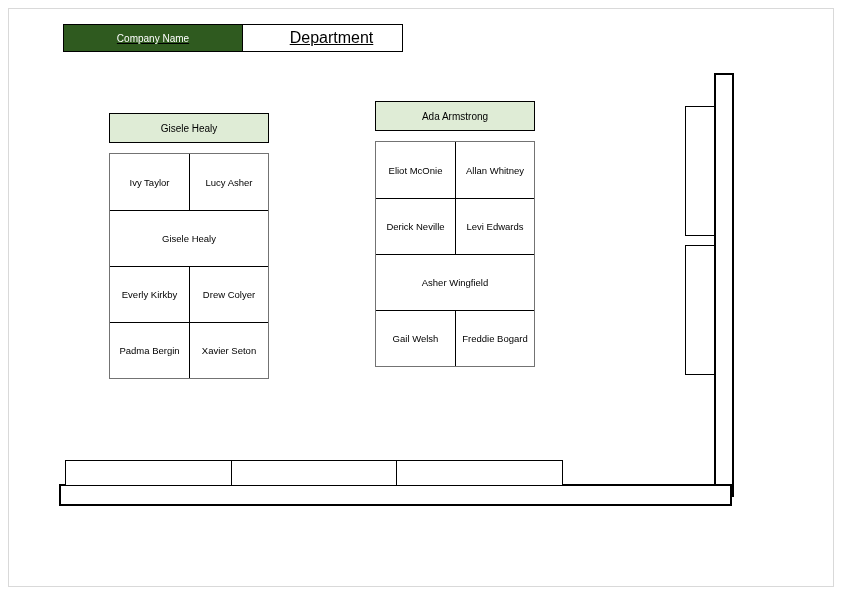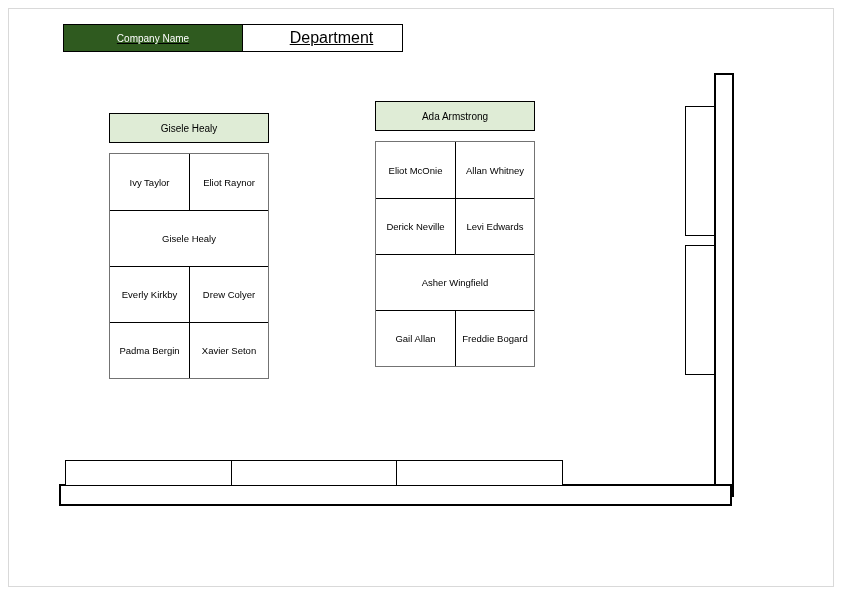--- a/index.html
+++ b/index.html
@@ -139,21 +139,21 @@
   <div class="header">
     <div class="header-company">Company Name</div>
     <div class="header-dept">Department</div>
   </div>
 
   <div class="group group-left">
     <div class="group-header">Gisele Healy</div>
     <div class="group-table">
       <div class="group-row">
         <div class="group-cell">Ivy Taylor</div>
-        <div class="group-cell">Eliot Raynor</div>
+        <div class="group-cell">Lucy Asher</div>
       </div>
       <div class="group-row">
         <div class="group-cell">Gisele Healy</div>
       </div>
       <div class="group-row">
         <div class="group-cell">Everly Kirkby</div>
         <div class="group-cell">Drew Colyer</div>
       </div>
       <div class="group-row">
         <div class="group-cell">Padma Bergin</div>
@@ -170,21 +170,21 @@
         <div class="group-cell">Allan Whitney</div>
       </div>
       <div class="group-row">
         <div class="group-cell">Derick Neville</div>
         <div class="group-cell">Levi Edwards</div>
       </div>
       <div class="group-row">
         <div class="group-cell">Asher Wingfield</div>
       </div>
       <div class="group-row">
-        <div class="group-cell">Gail Allan</div>
+        <div class="group-cell">Gail Welsh</div>
         <div class="group-cell">Freddie Bogard</div>
       </div>
     </div>
   </div>
 
   <div class="side-outer"></div>
   <div class="side-box side-box-1"></div>
   <div class="side-box side-box-2"></div>
 
   <div class="bottom-outer"></div>

